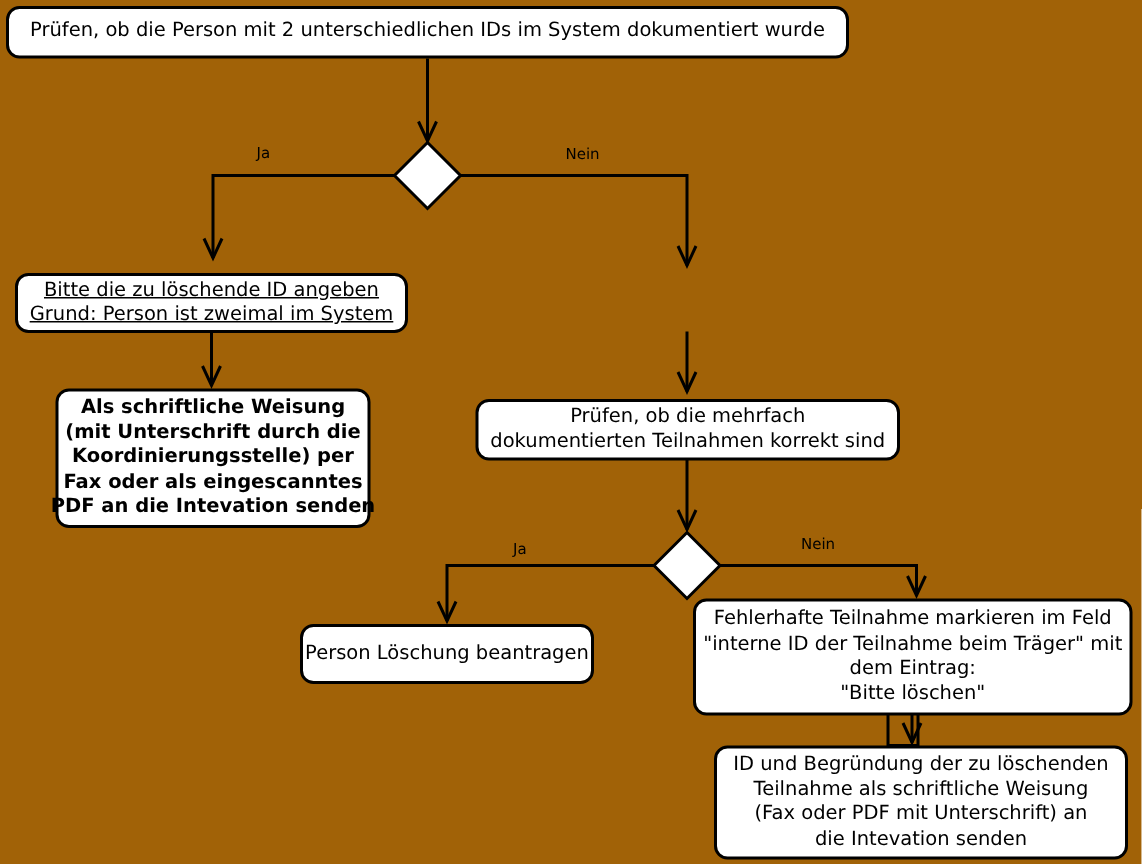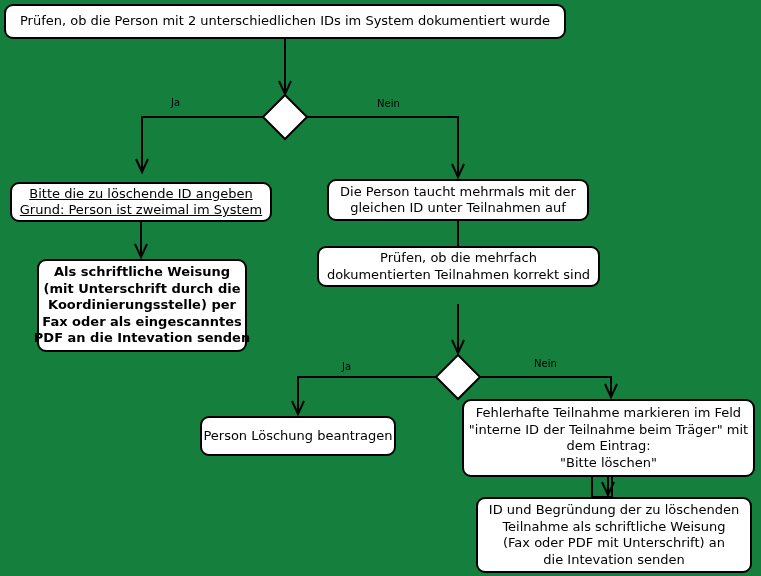--- a/index.html
+++ b/index.html
@@ -4,21 +4,21 @@
 <style>
   html, body {
     margin: 0;
     padding: 0;
     background: #ffffff;
   }
   #canvas {
     position: relative;
     width: 761px;
     height: 576px;
-    background: #15803d;
+    background: #a16207;
     font-family: "DejaVu Sans", sans-serif;
     color: #000000;
     overflow: hidden;
   }
   #wires {
     position: absolute;
     left: 0; top: 0;
     width: 761px; height: 576px;
     z-index: 1;
   }
@@ -98,26 +98,22 @@
   </div>
 
   <div class="node" style="left:37px; top:259px; width:210px; height:93px;font-weight:bold;">
     <span class="node-text">Als schriftliche Weisung
 (mit Unterschrift durch die
 Koordinierungsstelle) per
 Fax oder als eingescanntes
 PDF an die Intevation senden</span>
   </div>
 
-  <div class="node" style="left:327px; top:179px; width:262px; height:42px;">
-    <span class="node-text">Die Person taucht mehrmals mit der
-gleichen ID unter Teilnahmen auf</span>
-  </div>
 
-  <div class="node" style="left:317px; top:246px; width:283px; height:41px;">
+  <div class="node" style="left:317px; top:266px; width:283px; height:41px;">
     <span class="node-text">Prüfen, ob die mehrfach
 dokumentierten Teilnahmen korrekt sind</span>
   </div>
 
   <div class="node" style="left:200px; top:416px; width:196px; height:40px;">
     <span class="node-text">Person Löschung beantragen</span>
   </div>
 
   <div class="node" style="left:462px; top:399px; width:293px; height:78px;">
     <span class="node-text">Fehlerhafte Teilnahme markieren im Feld

